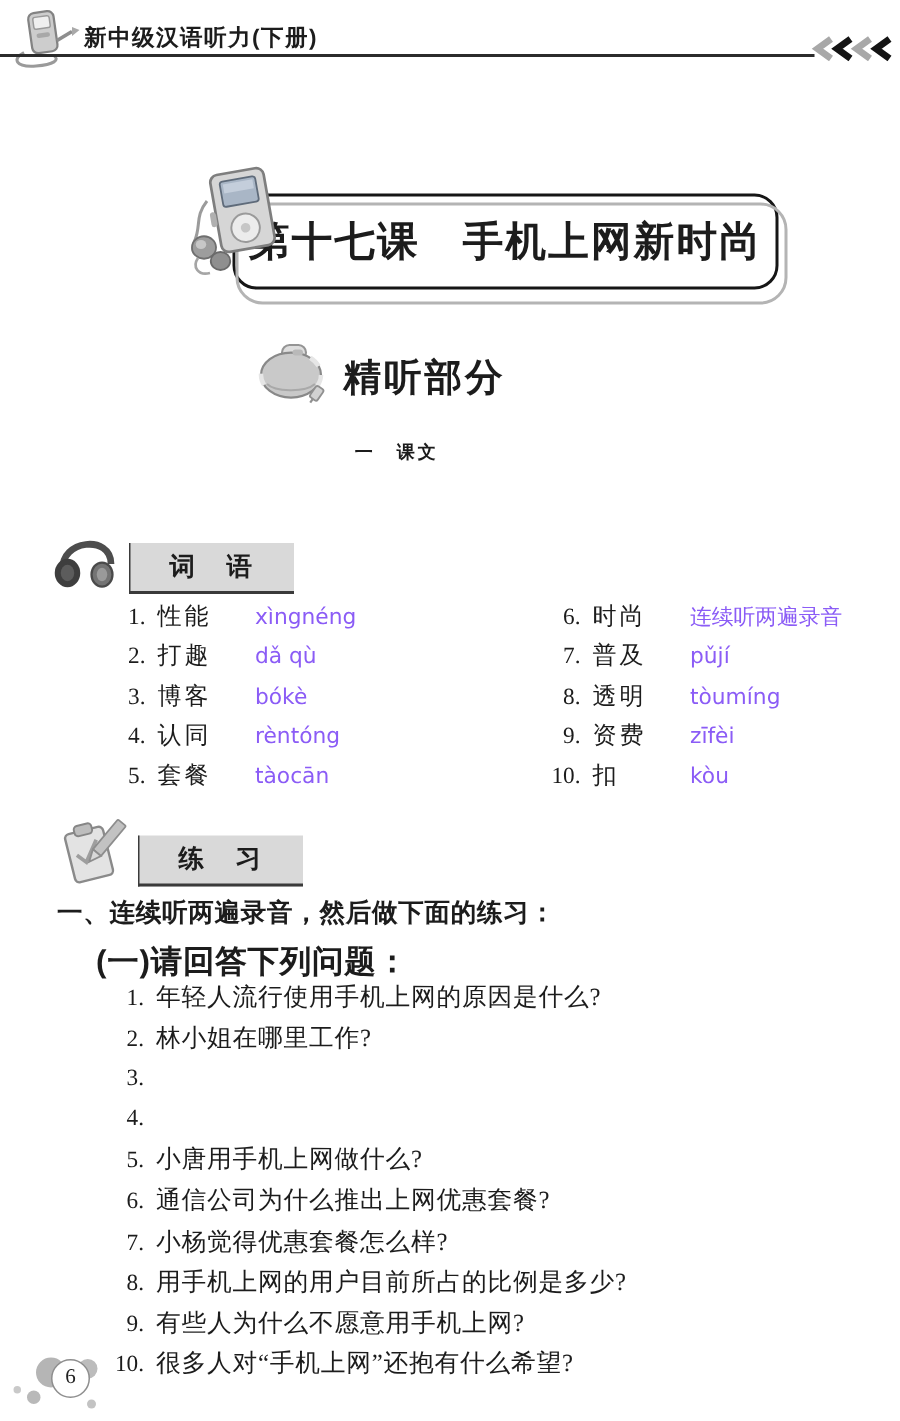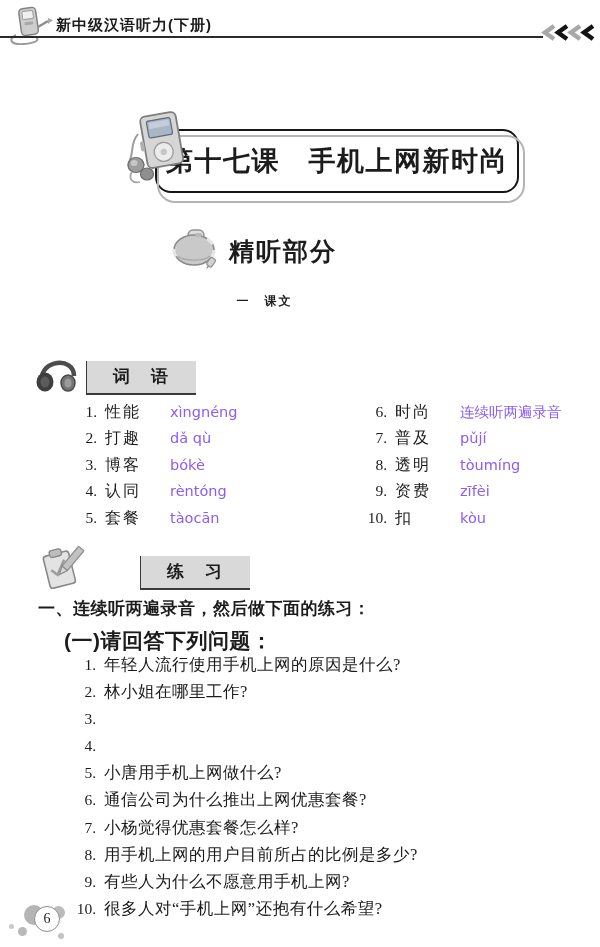--- a/index.html
+++ b/index.html
@@ -53,21 +53,21 @@
   }
   .subsection-title {
     position: absolute; left: 0; top: 293px; width: 529px; text-align: center;
     font-family: "Liberation Sans", sans-serif; font-weight: bold;
     font-size: 12px; letter-spacing: 2px;
   }
 
   
   .tab-header { position: absolute; display: flex; align-items: center; }
   .vocab-header { left: 34px; top: 352px; }
-  .practice-header { left: 36px; top: 546px; gap: 48px; }
+  .practice-header { left: 36px; top: 546px; }
   .tab-label {
     margin-left: 6px; margin-top: 6px;
     background: #d9d9d9;
     border-bottom: 2.5px solid #3a3a3a;
     border-left: 1.5px solid #3a3a3a;
     padding: 4px 26px 5px 26px;
     font-family: "Liberation Sans", sans-serif; font-weight: bold;
     font-size: 17px; letter-spacing: 2px; white-space: nowrap;
   }
 

